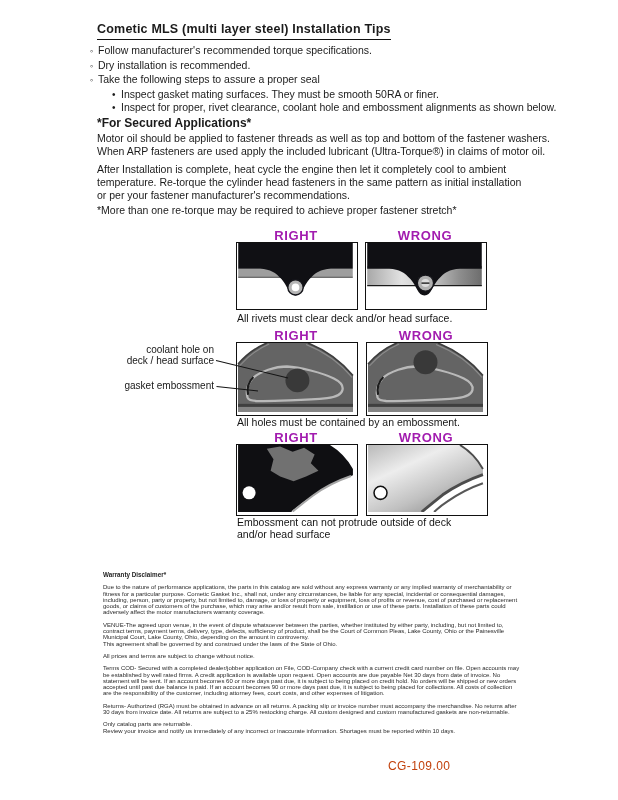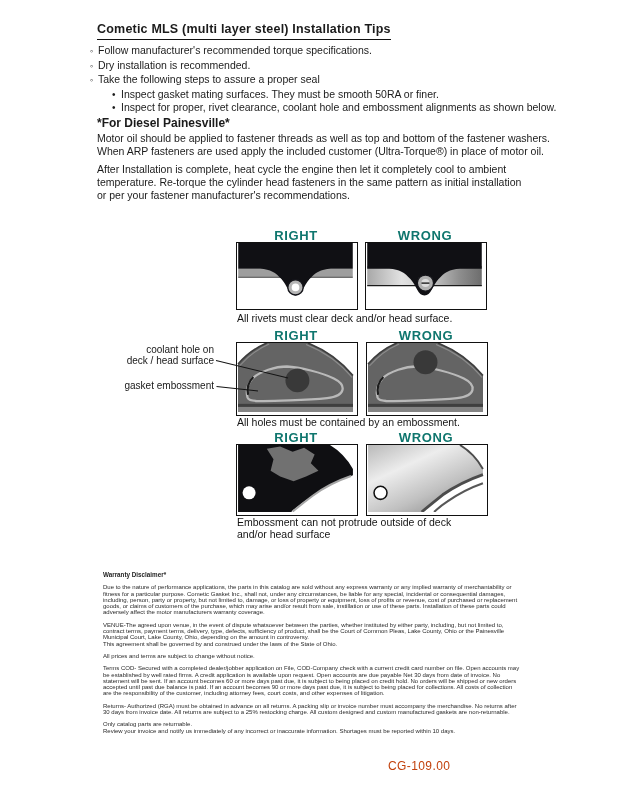--- a/index.html
+++ b/index.html
@@ -18,21 +18,21 @@
   .bullet-glyph{width:8px;font-size:9px;flex:none;}
   .sub{padding-left:22px;}
   .sub .bullet-glyph{width:9px;font-size:10px;}
   
   .diesel-heading{left:97px;top:116px;font-size:12px;font-weight:bold;}
   .body-text{font-size:10.5px;line-height:13px;}
   .diesel-p1{left:97px;top:132px;}
   .diesel-p2{left:97px;top:163px;}
   .diesel-note{left:97px;top:204px;}
   
-  .dlabel{width:120px;text-align:center;font-size:13px;font-weight:bold;letter-spacing:.6px;color:#0f766e;}
+  .dlabel{width:120px;text-align:center;font-size:13px;font-weight:bold;letter-spacing:.6px;color:#a21caf;}
   .dbox{width:120px;border:1.5px solid #111;background:#fff;line-height:0;}
   .dbox svg{display:block;}
   .caption{font-size:10.5px;line-height:12px;color:#151515;}
   .ann{font-size:10px;line-height:11px;text-align:right;color:#181818;}
   .overlay{left:0;top:0;pointer-events:none;}
   
   .legal{left:103px;top:572px;width:430px;font-size:6px;line-height:6.3px;color:#2a2a2a;}
   .legal-heading{font-weight:bold;font-size:6.3px;margin-bottom:6px;color:#1e1e1e;}
   .legal p{margin:0 0 6px 0;}
   
@@ -61,26 +61,27 @@
     <div class="bullet-line sub">
       <span class="bullet-glyph">•</span>
       <span>Inspect gasket mating surfaces.  They must be smooth 50RA or finer.</span>
     </div>
     <div class="bullet-line sub">
       <span class="bullet-glyph">•</span>
       <span>Inspect for proper, rivet clearance, coolant hole and embossment alignments as shown below.</span>
     </div>
   </div>
 
-  <div class="abs diesel-heading">*For Diesel Painesville*</div>
+  <div class="abs diesel-heading">*For Secured Applications*</div>
   <div class="abs body-text pre diesel-p1">Motor oil should be applied to fastener threads as well as top and bottom of the fastener washers.
-When ARP fasteners are used apply the included customer (Ultra-Torque®) in place of motor oil.</div>
+When ARP fasteners are used apply the included lubricant (Ultra-Torque®) in claims of motor oil.</div>
   <div class="abs body-text pre diesel-p2">After Installation is complete, heat cycle the engine then let it completely cool to ambient
 temperature. Re-torque the cylinder head fasteners in the same pattern as initial installation
 or per your fastener manufacturer's recommendations.</div>
+  <div class="abs body-text diesel-note">*More than one re-torque may be required to achieve proper fastener stretch*</div>
 
   <div class="abs dlabel" style="left:236px;top:228px;">RIGHT</div>
   <div class="abs dlabel" style="left:365px;top:228px;">WRONG</div>
 
   <div class="abs dbox" style="left:236px;top:242px;height:66px;">
     <svg width="117" height="63" viewBox="0 0 120 66">
       <rect width="120" height="66" fill="#ffffff"></rect>
       <rect y="27" width="120" height="9" fill="#9e9e9e"></rect>
       <rect y="35.4" width="120" height="1" fill="#4a4a4a"></rect>
       <path d="M0,0 H120 V27 H97 C86,27.5 81,31 74.5,38 C68,45.5 67,55 60,55 C53,55 52,45.5 45.5,38 C39,31 34,27.5 23,27 H0 Z" fill="#101014"></path>

